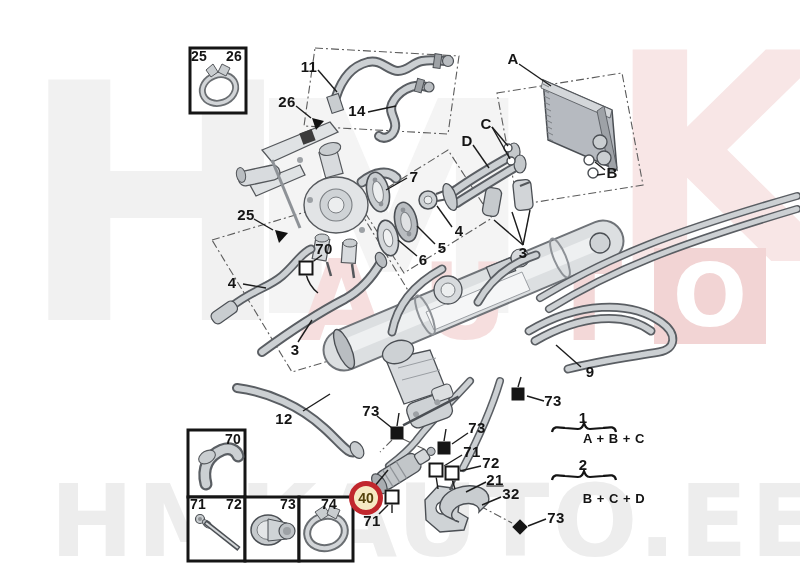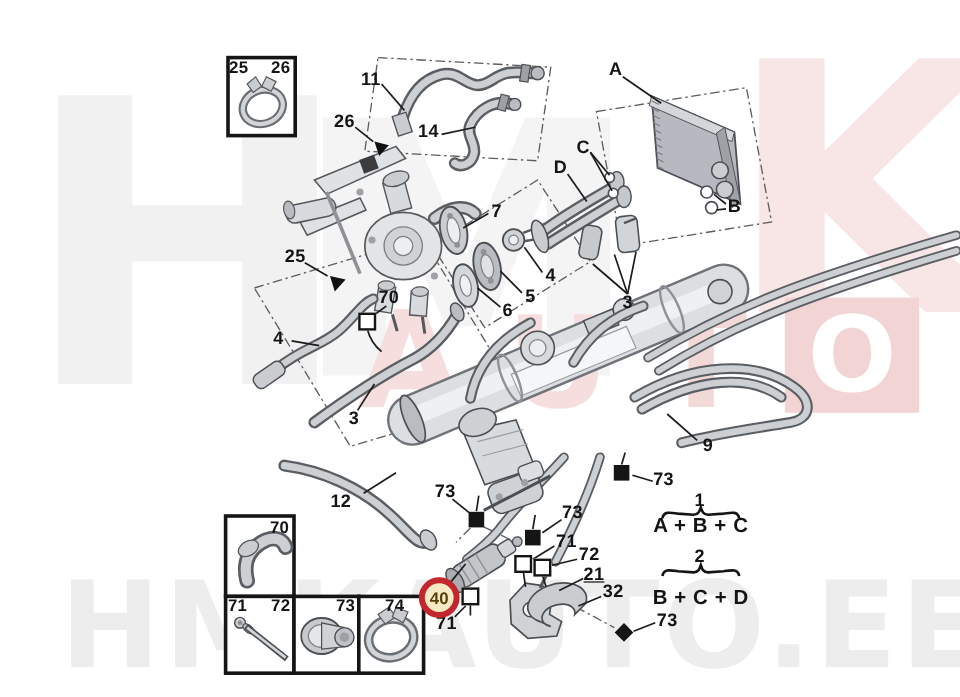--- a/index.html
+++ b/index.html
@@ -21,21 +21,21 @@
            font:bold 15px "Liberation Sans","DejaVu Sans",sans-serif;color:#141414;letter-spacing:.3px;}
   .callout.box{font-size:14px;}
   .sym{position:absolute;transform:translate(-50%,-50%);z-index:2;}
   .sym.filled-square{width:13px;height:13px;background:#151515;}
   .sym.open-square{width:11px;height:11px;background:#ffffff;border:2px solid #151515;}
   .sym.diamond{width:11px;height:11px;background:#151515;transform:translate(-50%,-50%) rotate(45deg);}
   
   .legend-num,.legend-formula{position:absolute;transform:translate(-50%,-50%);color:#141414;
       font-family:"Liberation Sans","DejaVu Sans",sans-serif;font-weight:bold;z-index:2;}
   .legend-num{font-size:15px;}
-  .legend-formula{font-size:17px;letter-spacing:.5px;white-space:pre;}
+  .legend-formula{font-size:13px;letter-spacing:.5px;white-space:pre;margin-left:30px;}
   
   #badge20{position:absolute;left:349px;top:481px;width:24px;height:24px;border-radius:50%;
       border:5px solid #c1272d;background:#f6e9c3;display:flex;align-items:center;justify-content:center;
       font:bold 14px "Liberation Sans","DejaVu Sans",sans-serif;color:#54410a;z-index:3;}
 </style>
 </head>
 <body>
 
 <div id="stage">
 

